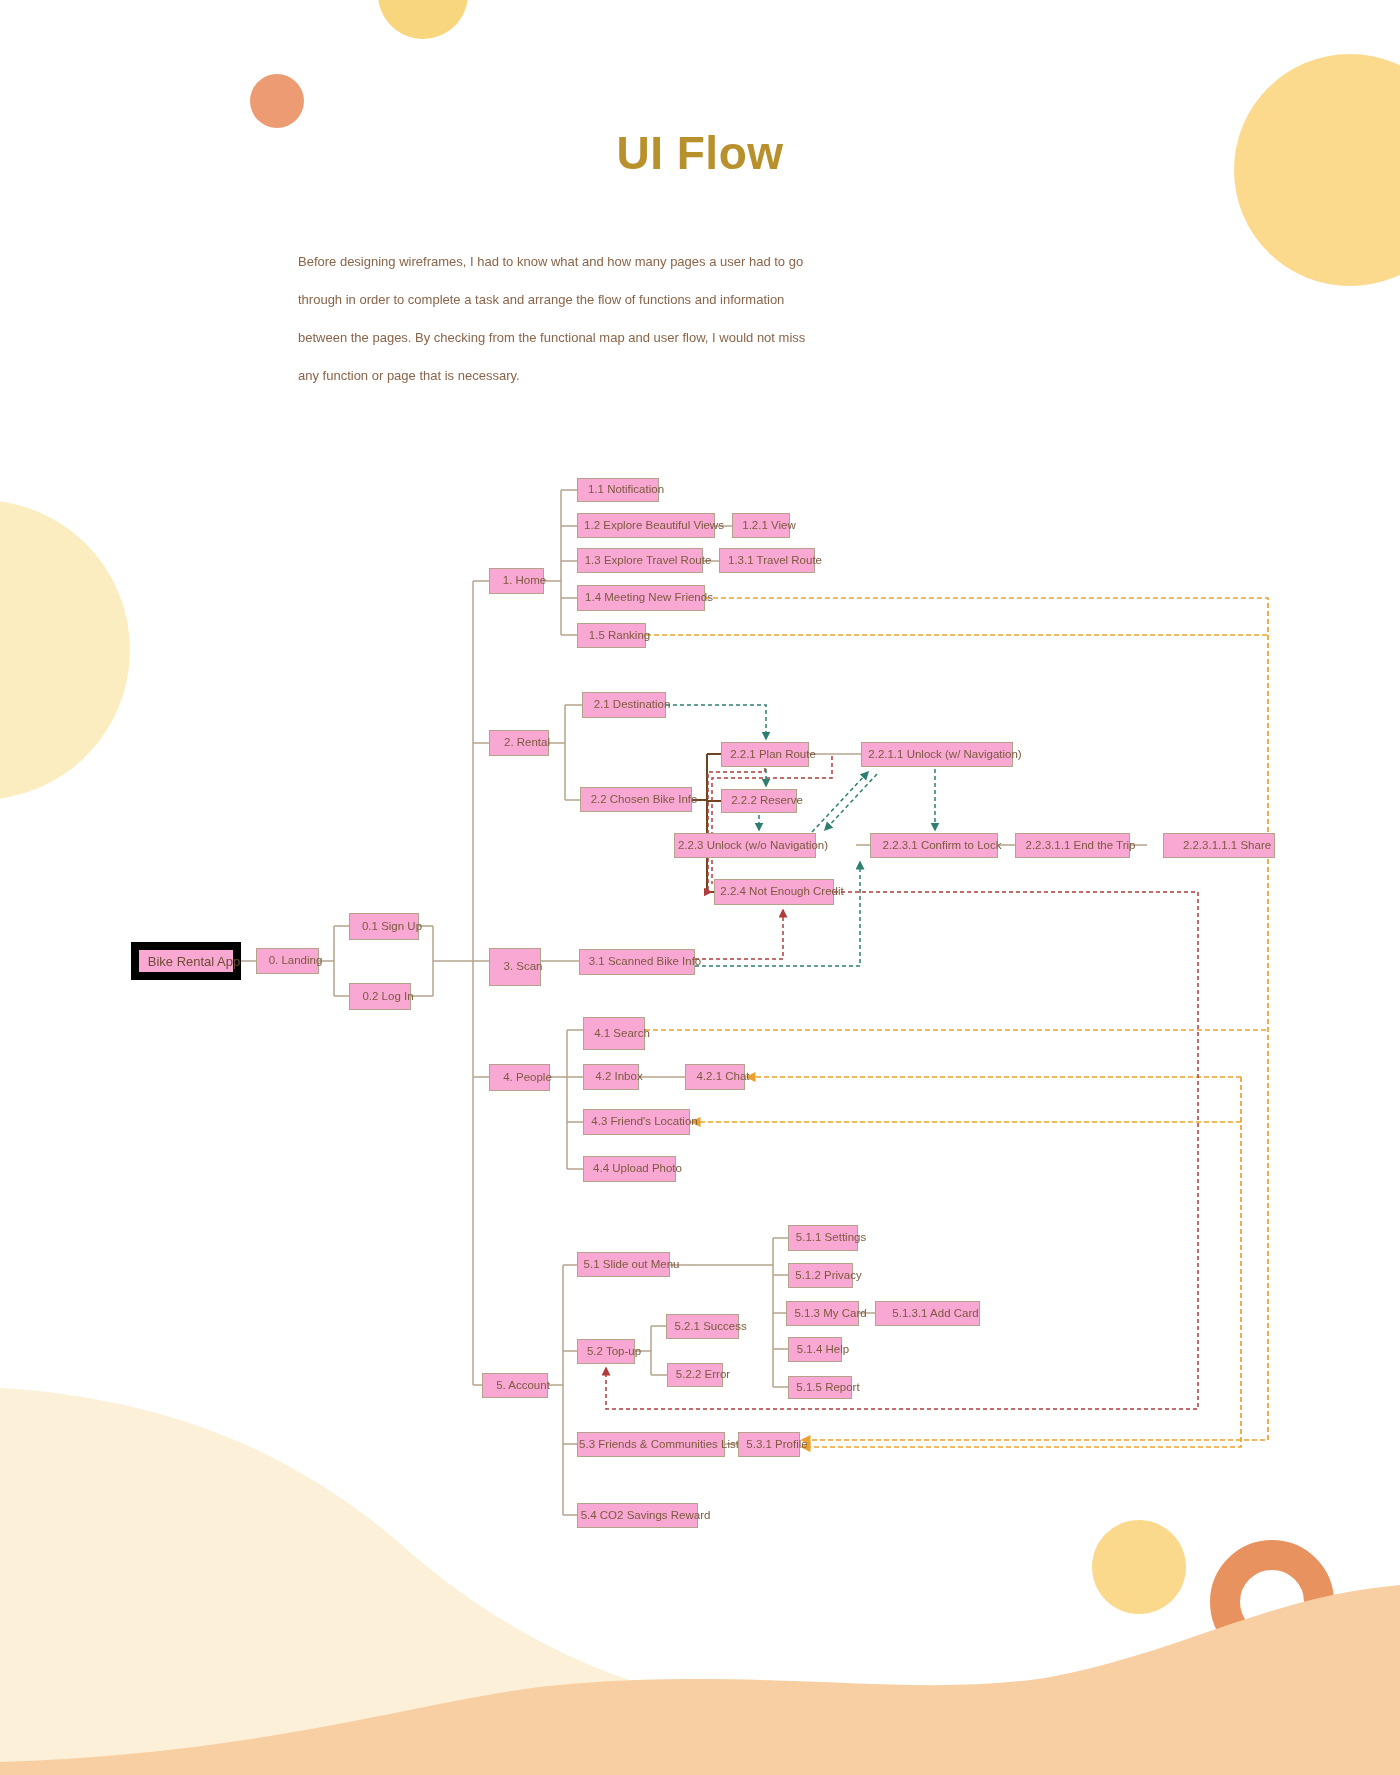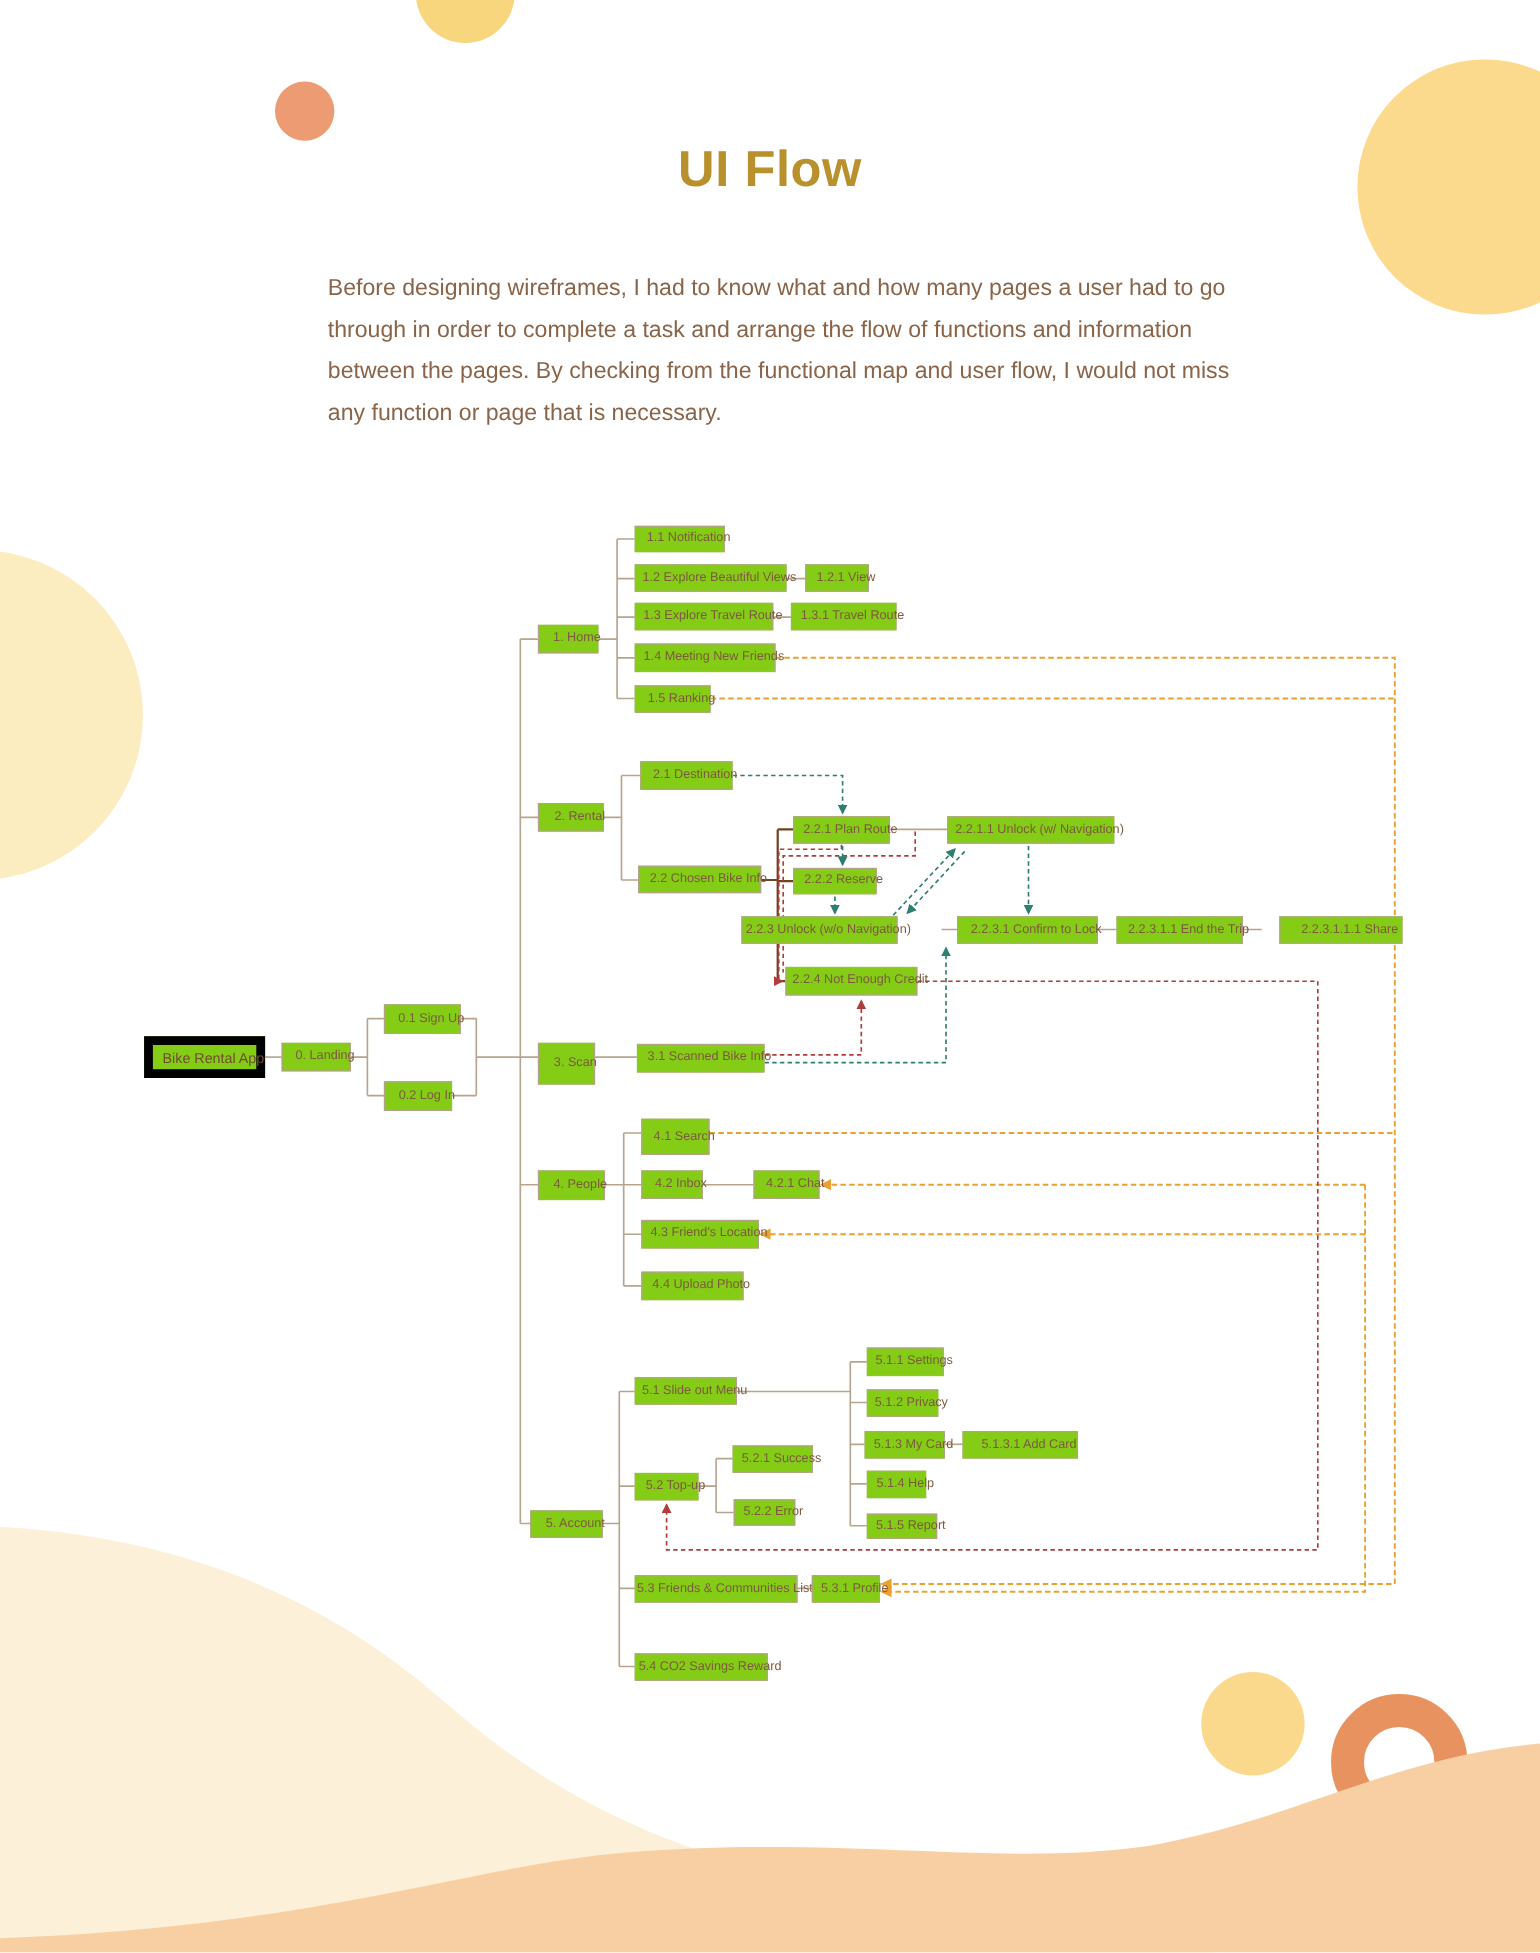--- a/index.html
+++ b/index.html
@@ -1,28 +1,28 @@
 <!DOCTYPE html>
 <html><head>
 <meta charset="utf-8">
 <style>
   html,body{margin:0;padding:0;background:#ffffff;}
   body{width:1400px;height:1775px;position:relative;overflow:hidden;
        font-family:"Liberation Sans",sans-serif;}
   #bg-layer,#connector-layer{position:absolute;left:0;top:0;width:1400px;height:1775px;}
   #bg-layer{z-index:0;}
   #connector-layer{z-index:1;}
-  .node{position:absolute;z-index:2;background:#84cc16;border:1.4px solid #b5a28a;
+  .node{position:absolute;z-index:2;background:#f9a8d4;border:1.4px solid #b5a28a;
         color:#7d5a3e;font-size:11.5px;display:flex;align-items:center;
         justify-content:center;white-space:nowrap;box-sizing:border-box;line-height:1;padding-left:16px;}
   .node.root{border:8px solid #000000;font-weight:normal;font-size:13px;color:#6f4d31;}
   #page-title{position:absolute;z-index:2;left:0;top:126px;width:1400px;text-align:center;
         font-size:46px;font-weight:bold;color:#b8912c;letter-spacing:0.5px;}
   #intro{position:absolute;z-index:2;left:298px;top:243px;width:800px;
-        font-size:21px;color:#8a6449;}
+        font-size:13px;color:#8a6449;}
   #intro .line{display:block;height:38px;line-height:38px;white-space:nowrap;}
 </style>
 </head>
 <body>
 
 <svg id="bg-layer" viewBox="0 0 1400 1775" xmlns="http://www.w3.org/2000/svg">
   <circle cx="277" cy="101" r="27" fill="#ec9b72"></circle>
   <circle cx="423" cy="-6" r="45" fill="#f8d67e"></circle>
   <circle cx="1350" cy="170" r="116" fill="#fbda8e"></circle>
   <circle cx="-20" cy="650" r="150" fill="#fcedc1"></circle>

